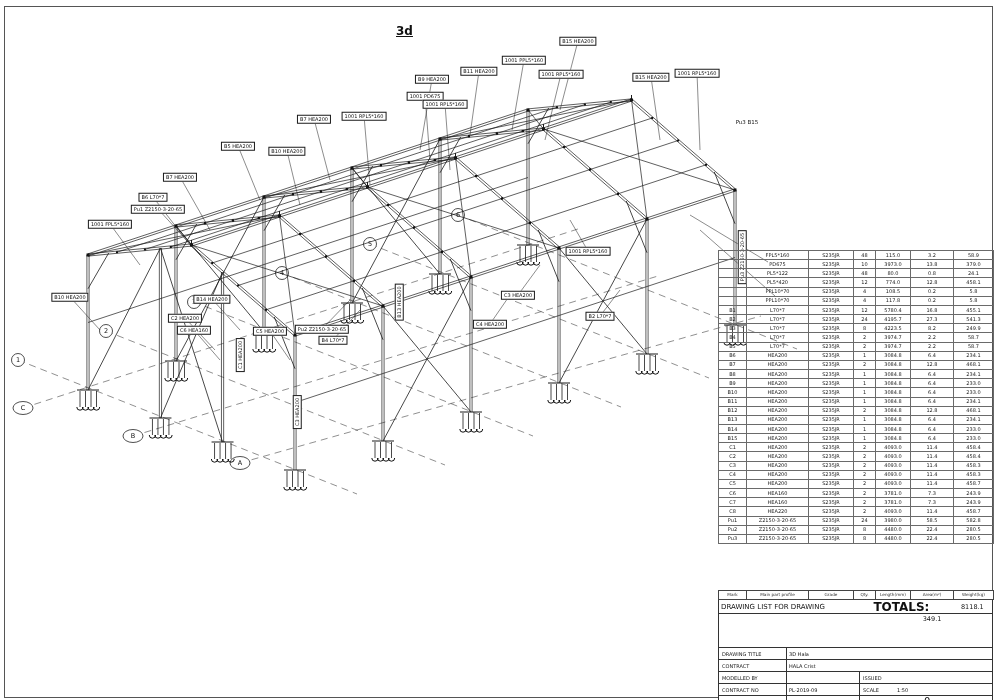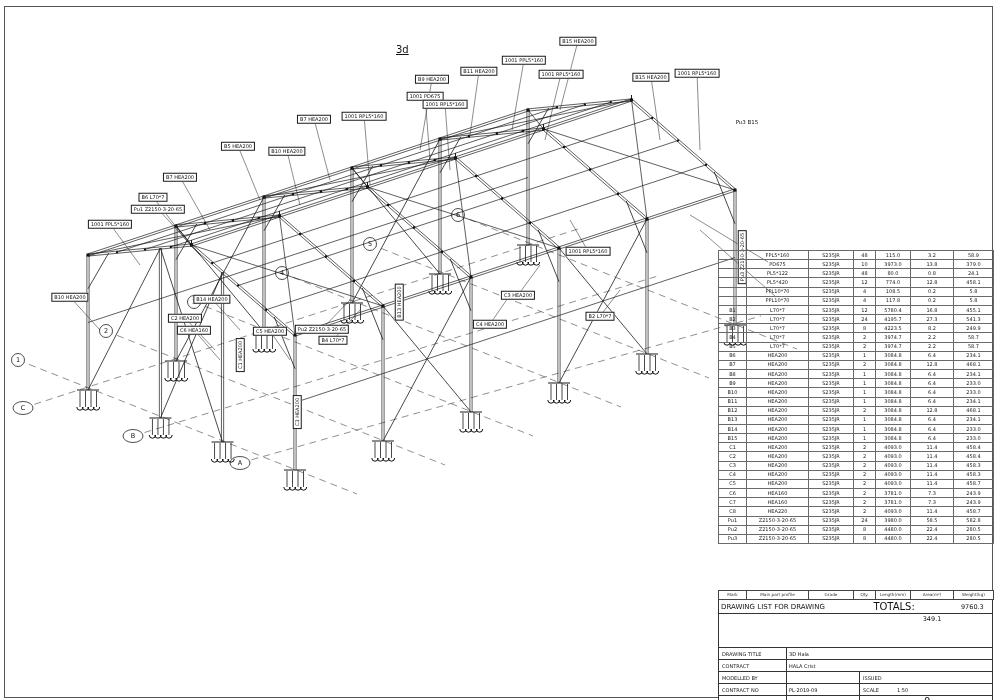--- a/index.html
+++ b/index.html
@@ -5,37 +5,37 @@
   html,body{margin:0;padding:0;background:#e8e8e8;}
   .sheet{position:relative;width:996px;height:700px;background:#ffffff;overflow:hidden;
          font-family:"DejaVu Sans",sans-serif;color:#111;}
   .frame{position:absolute;left:4px;top:6px;right:3px;bottom:2px;border:1px solid #555;z-index:1;}
   svg#wire{position:absolute;left:0;top:0;z-index:2;}
   #labels{position:absolute;left:0;top:0;width:996px;height:700px;z-index:3;pointer-events:none;}
   .tag{position:absolute;transform:translate(-50%,-50%);border:0.6px solid #1a1a1a;background:#fff;
        font-size:5px;line-height:6.5px;padding:0 2px;white-space:nowrap;color:#111;}
   .tag.v{transform:translate(-50%,-50%) rotate(-90deg);}
   .tag.plain{border:none;background:transparent;font-size:5.5px;}
-  .view-label{position:absolute;left:396px;top:44px;font-size:10px;text-decoration:underline;z-index:3;}
+  .view-label{position:absolute;left:396px;top:24px;font-size:12px;text-decoration:underline;z-index:3;font-weight:bold;}
 
   
   table.mat{position:absolute;left:718px;top:250px;width:275px;border-collapse:collapse;
             table-layout:fixed;z-index:4;}
   table.mat td{border:0.5px solid #6a6a6a;font-size:5px;line-height:5px;height:8.16px;
                padding:0;text-align:center;color:#222;overflow:hidden;white-space:nowrap;background:transparent;}
 
   
   .bottom{position:absolute;left:718px;top:590px;width:275px;height:110px;z-index:4;background:#fff;}
   table.hdr{position:static;width:275px;border-collapse:collapse;table-layout:fixed;}
   table.hdr td{border:0.6px solid #444;font-size:4.2px;line-height:4.6px;height:8px;padding:0;
                text-align:center;color:#333;overflow:hidden;white-space:nowrap;}
   .totrow{height:13px;display:flex;align-items:center;border-left:0.8px solid #333;
           border-right:0.8px solid #333;border-bottom:0.8px solid #333;}
   .t-title{width:155px;font-size:7px;padding-left:2px;white-space:nowrap;}
-  .t-lab{width:38px;font-size:10px;text-align:center;}
+  .t-lab{width:38px;font-size:12px;text-align:center;font-weight:bold;}
   .t-area{width:42px;font-size:6.5px;text-align:center;margin-top:24px;}
   .t-wt{width:40px;font-size:6.5px;text-align:center;}
   .spacer{height:33px;border-left:0.8px solid #333;border-right:0.8px solid #333;border-bottom:0.8px solid #333;}
   .info{position:relative;border-left:0.8px solid #333;border-right:0.8px solid #333;}
   .irow{position:relative;height:11px;border-bottom:0.7px solid #333;font-size:5px;}
   .irow .lab{position:absolute;left:3px;top:3px;color:#222;}
   .irow .val{position:absolute;left:70px;top:3px;color:#111;}
   .irow .vline{position:absolute;left:67px;top:0;bottom:0;border-left:0.7px solid #333;}
   .irow .vline2{position:absolute;left:140px;top:0;bottom:0;border-left:0.7px solid #333;}
   .irow .rlab{position:absolute;left:144px;top:3px;color:#222;}
@@ -835,21 +835,21 @@
         <td>Length(mm)</td>
         <td>Area(m²)</td>
         <td>Weight(kg)</td>
       </tr>
     </tbody>
       </table>
     <div class="totrow">
       <div class="t-title">DRAWING LIST FOR DRAWING</div>
       <div class="t-lab">TOTALS:</div>
       <div class="t-area">349.1</div>
-      <div class="t-wt">9760.3</div>
+      <div class="t-wt">8118.1</div>
     </div>
     <div class="spacer"></div>
     <div class="info">
       <div class="irow">
         <span class="lab">DRAWING TITLE</span>
         <span class="vline"></span>
         <span class="val">3D Hala</span>
       </div>
       <div class="irow">
         <span class="lab">CONTRACT</span>

